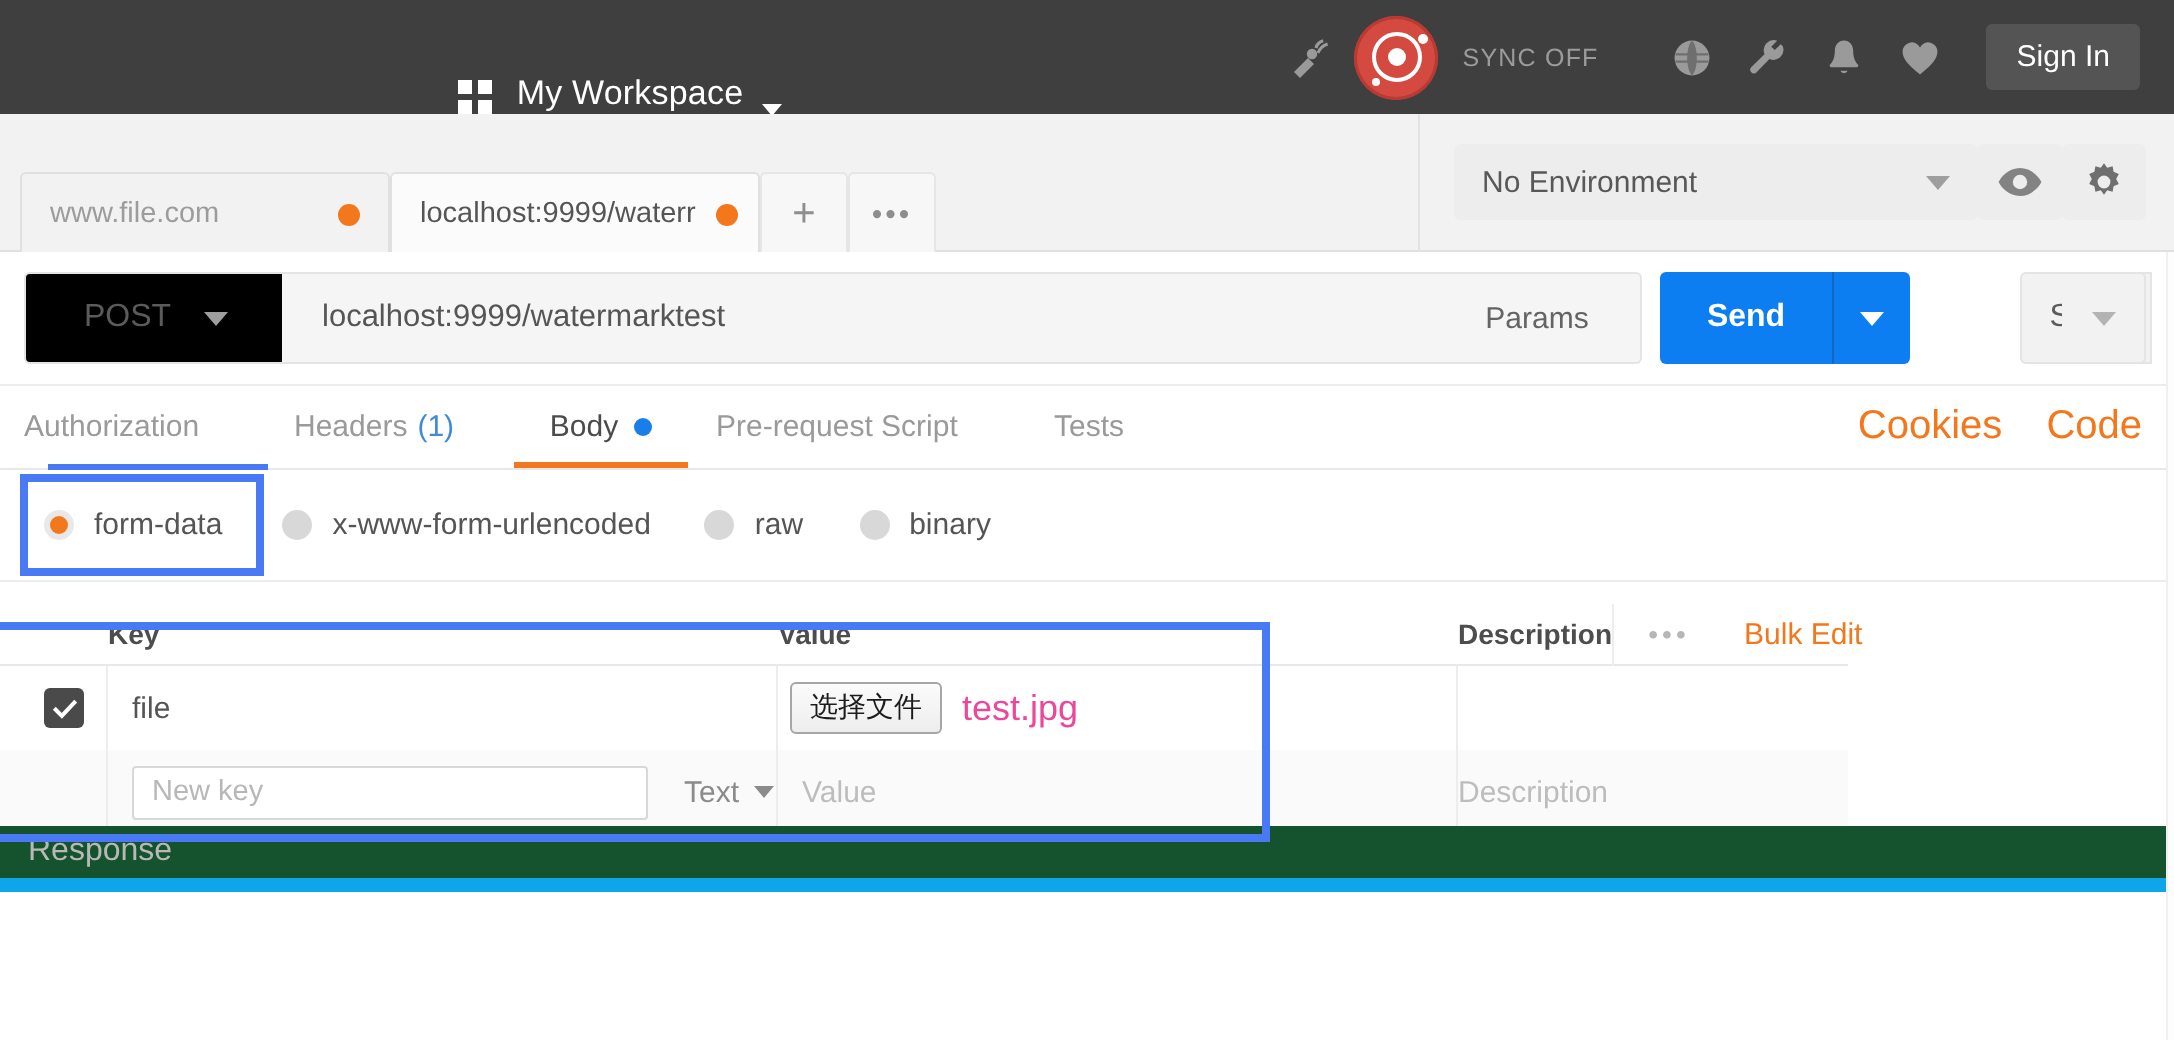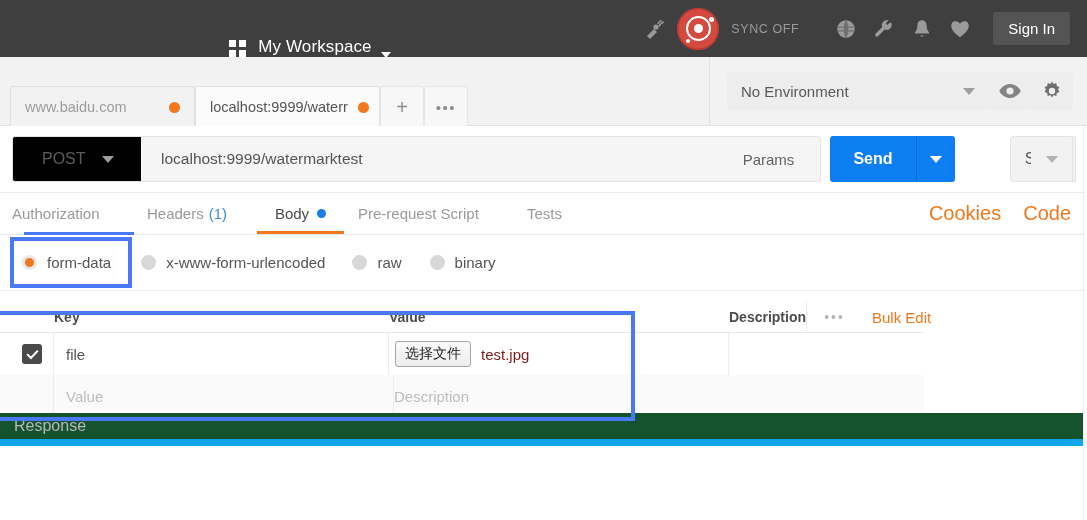--- a/index.html
+++ b/index.html
@@ -260,21 +260,21 @@
 
   .key-text { font-size: 15px; color: #555555; padding-left: 12px; }
   .file-chooser {
     display: flex; align-items: center; gap: 10px; padding-left: 6px;
   }
   .choose-file-btn {
     border: 1px solid #a6a6a6; background: linear-gradient(#fbfbfb, #ededed);
     border-radius: 3px; padding: 3px 9px; font-size: 14px; color: #1c1c1c;
     cursor: pointer; white-space: nowrap;
   }
-  .file-name { font-size: 15px; color: #7f1d1d; }
+  .file-name { font-size: 18px; color: #ec4899; }
 
   .newkey-input {
     margin-left: 12px; width: 258px; height: 27px;
     border: 1px solid #d8d8d8; background: #ffffff; border-radius: 2px;
     display: flex; align-items: center; padding-left: 9px;
     font-size: 14.5px; color: #b7b7b7; cursor: text;
   }
   .type-select {
     display: flex; align-items: center; gap: 7px; margin-left: 18px;
     font-size: 15px; color: #8b8b8b; cursor: pointer;
@@ -375,21 +375,21 @@
 
       <div class="signin-btn">Sign In</div>
     </div>
   </div>
 
   <div class="tabstrip">
     <div class="divider-v"></div>
 
     <div class="tabs-wrap">
       <div class="req-tab" style="width:185px">
-        <span>www.baidu.com</span>
+        <span>www.file.com</span>
         <span class="unsaved-dot"></span>
       </div>
       <div class="req-tab active" style="width:185px">
         <span>localhost:9999/waterr</span>
         <span class="unsaved-dot"></span>
       </div>
       <div class="tab-plus">+</div>
       <div class="tab-more">•••</div>
     </div>
 
@@ -506,20 +506,27 @@
           <span class="choose-file-btn">选择文件</span>
           <span class="file-name">test.jpg</span>
         </span>
       </div>
       <div class="cell col-desc"></div>
       <div class="cell" style="width:168px;flex:none"></div>
     </div>
 
     <div class="kv-row alt">
       <div class="cell col-chk bordered"></div>
+      <div class="cell col-key bordered">
+        <span class="newkey-input">New key</span>
+        <span class="type-select">
+          <span>Text</span>
+          <i></i>
+        </span>
+      </div>
       <div class="cell col-val bordered">
         <span class="ph" style="padding-left:12px">Value</span>
       </div>
       <div class="cell col-desc">
         <span class="ph">Description</span>
       </div>
       <div class="cell" style="width:168px;flex:none"></div>
     </div>
   </div>
 

